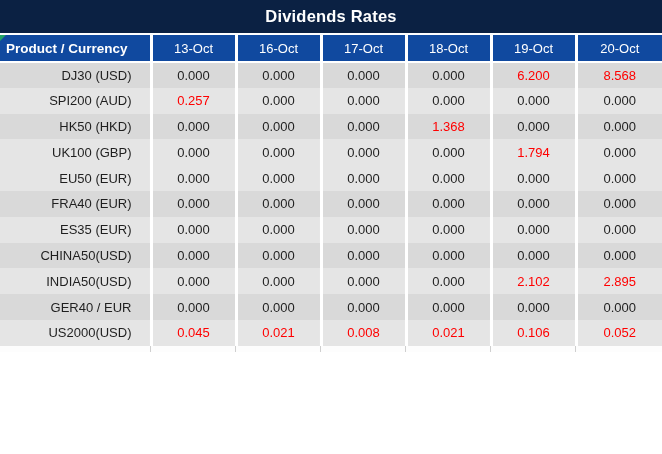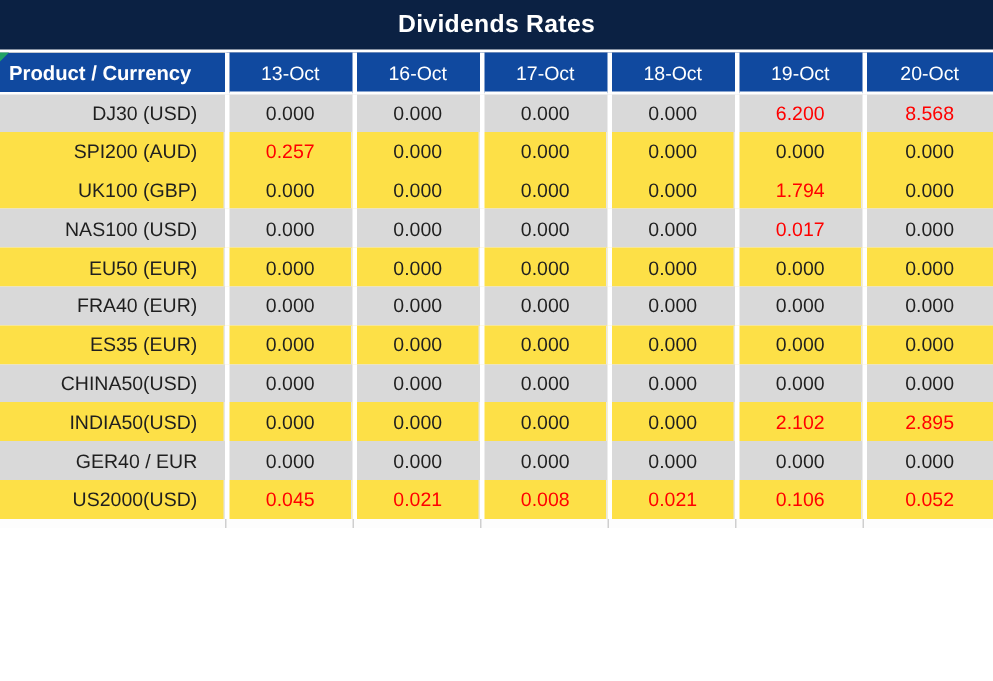--- a/index.html
+++ b/index.html
@@ -61,21 +61,21 @@
   }
   tbody tr { height: 25.8px; }
   tbody td {
     font-size: 13px;
     color: #1f1f1f;
     text-align: center;
     border-right: 3px solid #ffffff;
   }
   tbody td:last-child { border-right: none; }
   tbody tr.g td { background: #d9d9d9; }
-  tbody tr.w td { background: #fde047; }
+  tbody tr.w td { background: #e5e5e5; }
   tbody tr.w td:not(:last-child) { box-shadow: inset -1px 0 0 #e6e6e6; }
   tbody td.product {
     text-align: right;
     padding-right: 18px;
   }
   tbody td.red { color: #ff0000; }
   .bottom-strip {
     height: 6px;
     display: flex;
     background: #fdfdfd;
@@ -135,36 +135,36 @@
         </tr>
         <tr class="w">
           <td class="product">SPI200 (AUD)</td>
           <td class="val red">0.257</td>
           <td class="val">0.000</td>
           <td class="val">0.000</td>
           <td class="val">0.000</td>
           <td class="val">0.000</td>
           <td class="val">0.000</td>
         </tr>
+        <tr class="g">
+          <td class="product">HK50 (HKD)</td>
+          <td class="val">0.000</td>
+          <td class="val">0.000</td>
+          <td class="val">0.000</td>
+          <td class="val red">1.368</td>
+          <td class="val">0.000</td>
+          <td class="val">0.000</td>
+        </tr>
         <tr class="w">
           <td class="product">UK100 (GBP)</td>
           <td class="val">0.000</td>
           <td class="val">0.000</td>
           <td class="val">0.000</td>
           <td class="val">0.000</td>
           <td class="val red">1.794</td>
-          <td class="val">0.000</td>
-        </tr>
-        <tr class="g">
-          <td class="product">NAS100 (USD)</td>
-          <td class="val">0.000</td>
-          <td class="val">0.000</td>
-          <td class="val">0.000</td>
-          <td class="val">0.000</td>
-          <td class="val red">0.017</td>
           <td class="val">0.000</td>
         </tr>
         <tr class="w">
           <td class="product">EU50 (EUR)</td>
           <td class="val">0.000</td>
           <td class="val">0.000</td>
           <td class="val">0.000</td>
           <td class="val">0.000</td>
           <td class="val">0.000</td>
           <td class="val">0.000</td>

